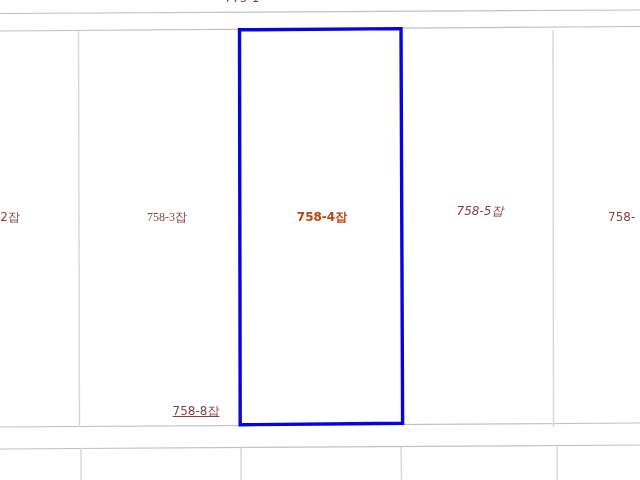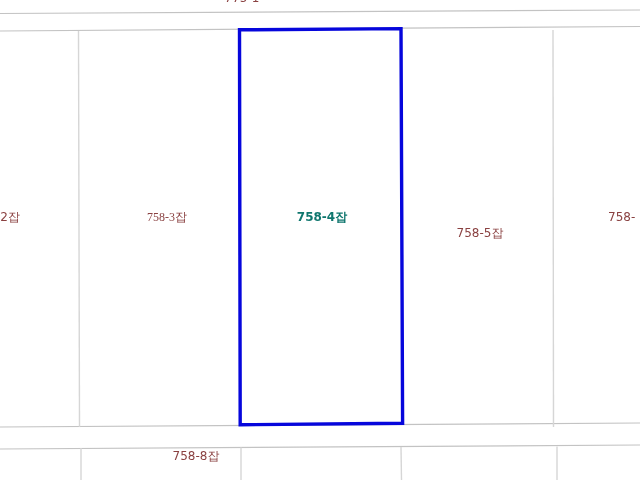--- a/index.html
+++ b/index.html
@@ -23,21 +23,21 @@
   .selected-outline{stroke:var(--selected-outline);stroke-width:3.4;fill:none;}
   .parcel-label{
     position:absolute;
     color:var(--label-text);
     font-size:12px;
     line-height:14px;
     text-align:center;
     white-space:nowrap;
     pointer-events:none;
   }
-  .parcel-label.bold{font-weight:bold;color:#0f766e;text-align:center;}
+  .parcel-label.bold{font-weight:bold;color:#c2410c;text-align:center;}
   .hit-region{position:absolute;background:transparent;}
 </style>
 </head>
 <body>
 
 <div id="map-viewport">
 
   <svg id="map-lines" viewBox="0 0 640 480" xmlns="http://www.w3.org/2000/svg">
 
     <line class="road-line" x1="0" y1="13.5" x2="640" y2="10"></line>
@@ -65,18 +65,18 @@
   <div class="hit-region" style="left:0;top:425px;width:640px;height:22px;"></div>
 
   <div class="parcel-label" style="left:222px;top:-9px;width:40px;">775-1</div>
 
   <div class="parcel-label" style="left:-4px;top:210px;">-2잡</div>
 
   <div class="parcel-label" style="left:139px;top:210px;width:56px;font-family:Liberation Serif, serif;">758-3잡</div>
 
   <div class="parcel-label bold" style="left:292px;top:210px;width:60px;">758-4잡</div>
 
-  <div class="parcel-label" style="left:452px;top:226px;width:56px;">758-5잡</div>
+  <div class="parcel-label" style="left:452px;top:204px;width:56px;font-style:italic;">758-5잡</div>
 
   <div class="parcel-label" style="left:608px;top:210px;text-align:right;">758-</div>
 
-  <div class="parcel-label" style="left:168px;top:449px;width:56px;">758-8잡</div>
+  <div class="parcel-label" style="left:168px;top:404px;width:56px;text-decoration:underline;">758-8잡</div>
 </div>
 
 </body></html>

